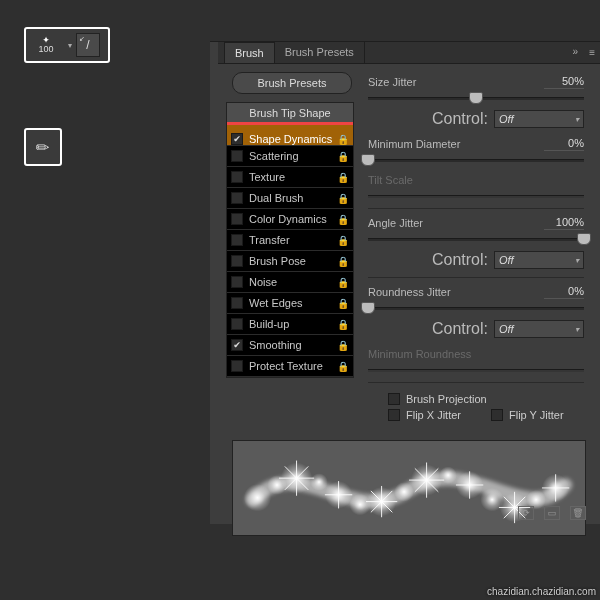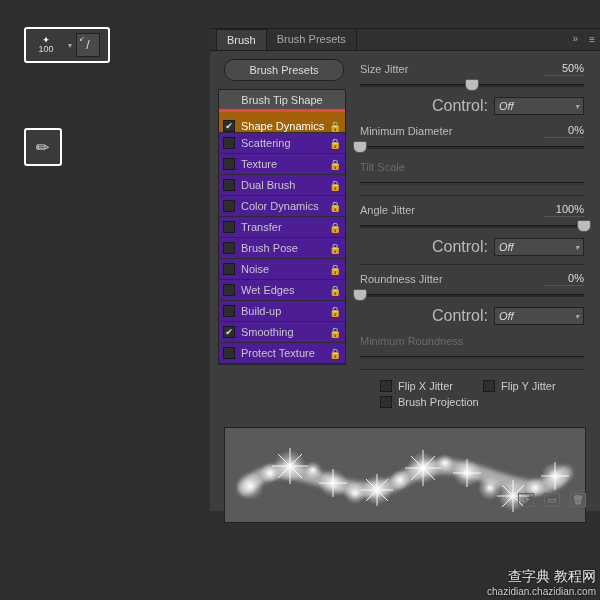--- a/index.html
+++ b/index.html
@@ -27,22 +27,22 @@
 
   .brush-tool {
     position: absolute; left: 24px; top: 128px; width: 38px; height: 38px;
     border: 2px solid #fff; border-radius: 3px; background: #3a3a3a;
     display: flex; align-items: center; justify-content: center;
   }
   .brush-tool span { color: #ddd; font-size: 16px; transform: rotate(-45deg); }
 
   
   .panel {
-    position: absolute; left: 210px; top: 28px; width: 390px; height: 483px;
-    background: #3d3d3d; border-top: 1px solid #1e1e1e;
+    position: absolute; left: 210px; top: 41px; width: 390px; height: 483px;
+    background: #3d3d3d; border-top: 1px solid #1e1e1e; padding-left: 8px;
   }
   .panel-tabs {
     height: 22px; background: #303030; display: flex; align-items: stretch; border-bottom: 1px solid #1e1e1e;
     padding-left: 6px; position: relative;
   }
   .panel-tab {
     padding: 4px 10px 0; font-size: 11px; color: #aaa; cursor: default;
     border-right: 1px solid #1e1e1e;
   }
   .panel-tab.active { background: #3d3d3d; color: #e0e0e0; border-top: 1px solid #1e1e1e; border-left: 1px solid #1e1e1e;}
@@ -57,21 +57,21 @@
     width: 120px; height: 22px; background: #4a4a4a; border: 1px solid #222; border-radius: 10px;
     color: #ddd; font-size: 11px; display: flex; align-items: center; justify-content: center; margin: 0 0 8px 6px;
   }
   .list { border: 1px solid #222; }
   .list-header {
     height: 22px; background: #4e4e4e; color: #ddd; font-size: 11px;
     display: flex; align-items: center; justify-content: center; border-bottom: 3px solid #ef4444;
   }
   .list-row {
     height: 21px; display: flex; align-items: center; padding: 0 4px;
-    border-bottom: 1px solid #2b2b2b; background: #4c1d95;
+    border-bottom: 1px solid #2b2b2b; background: #000000;
   }
   .list-row.active { background: #a16207; color: #fff; align-items: flex-end; }
   .list-row .cb {
     width: 12px; height: 12px; border: 1px solid #1a1a1a; background: #2e2e2e; margin-right: 6px;
     display: flex; align-items: center; justify-content: center; font-size: 9px; color: #ddd;
   }
   .list-row .cb.checked::after { content: "✔"; }
   .list-row .label { flex: 1; font-size: 11px; }
   .list-row .lock { width: 12px; color: #888; font-size: 10px; text-align: center; }
   .list-row.active .lock { color: #dde6f0; }
@@ -309,31 +309,31 @@
         <div class="slider disabled">
           <div class="track"></div>
         </div>
       </div>
       <div class="divider"></div>
 
       <div class="flips">
         <div class="flip-row">
           <div class="cb-inline">
               <div class="cb"></div>
+              <span>Brush Projection</span>
+            </div>
+        </div>
+        <div class="flip-row">
+          <div class="cb-inline">
+              <div class="cb"></div>
               <span>Flip X Jitter</span>
             </div>
           <div class="cb-inline">
               <div class="cb"></div>
               <span>Flip Y Jitter</span>
-            </div>
-        </div>
-        <div class="flip-row">
-          <div class="cb-inline">
-              <div class="cb"></div>
-              <span>Brush Projection</span>
             </div>
         </div>
       </div>
     </div>
   </div>
 
   <div class="preview-wrap">
     <div class="preview">
       <svg viewBox="0 0 360 96">
         <defs>
@@ -404,15 +404,14 @@
   </div>
 
   <div class="footer-icons">
     <span>⟳</span>
     <span>▭</span>
     <span>🗑</span>
   </div>
 </div>
 
 <div class="watermark">
-  <div>查字典 教程网</div>
   <div class="sub">chazidian.chazidian.com</div>
 </div>
 
 </body></html>

